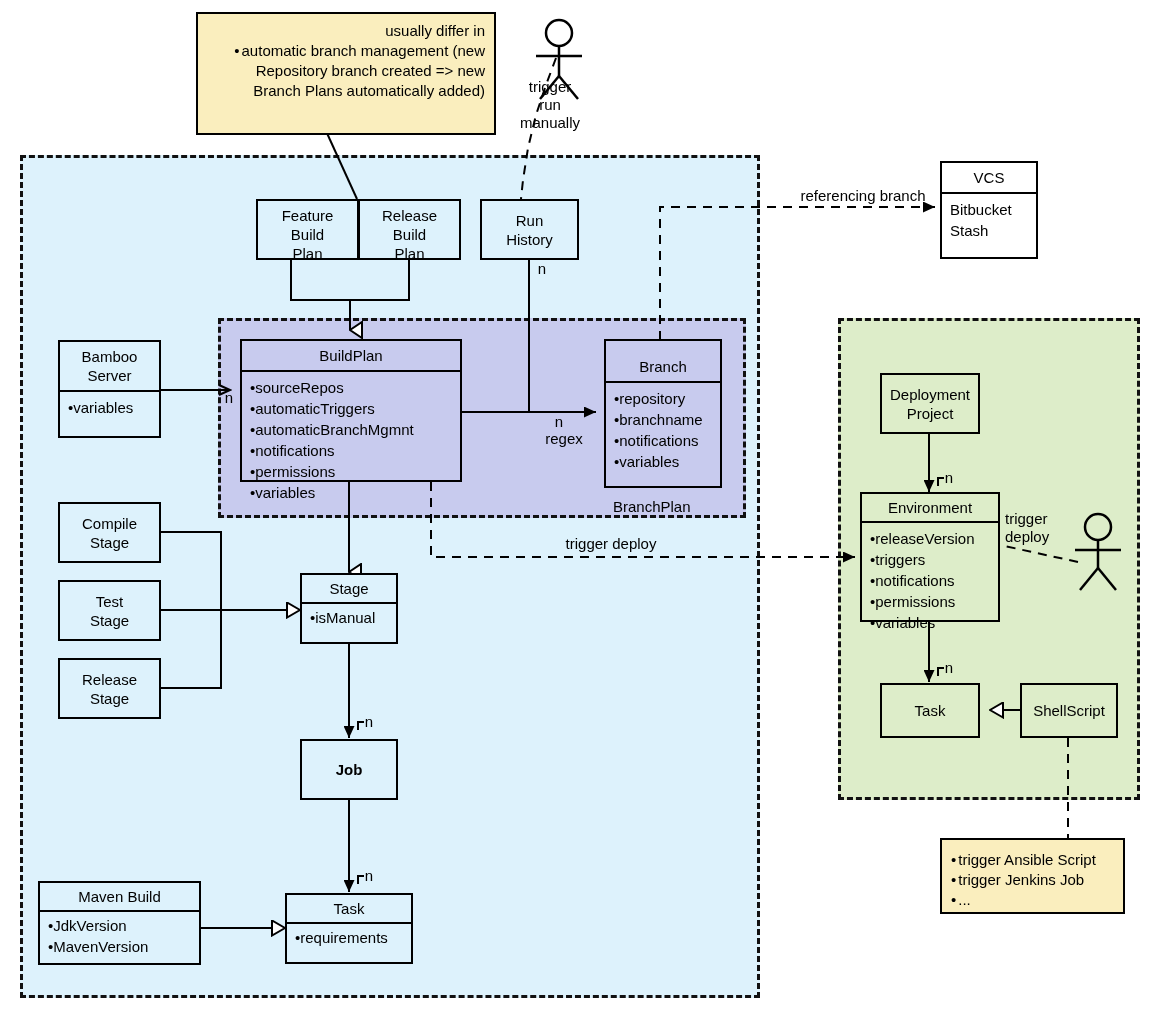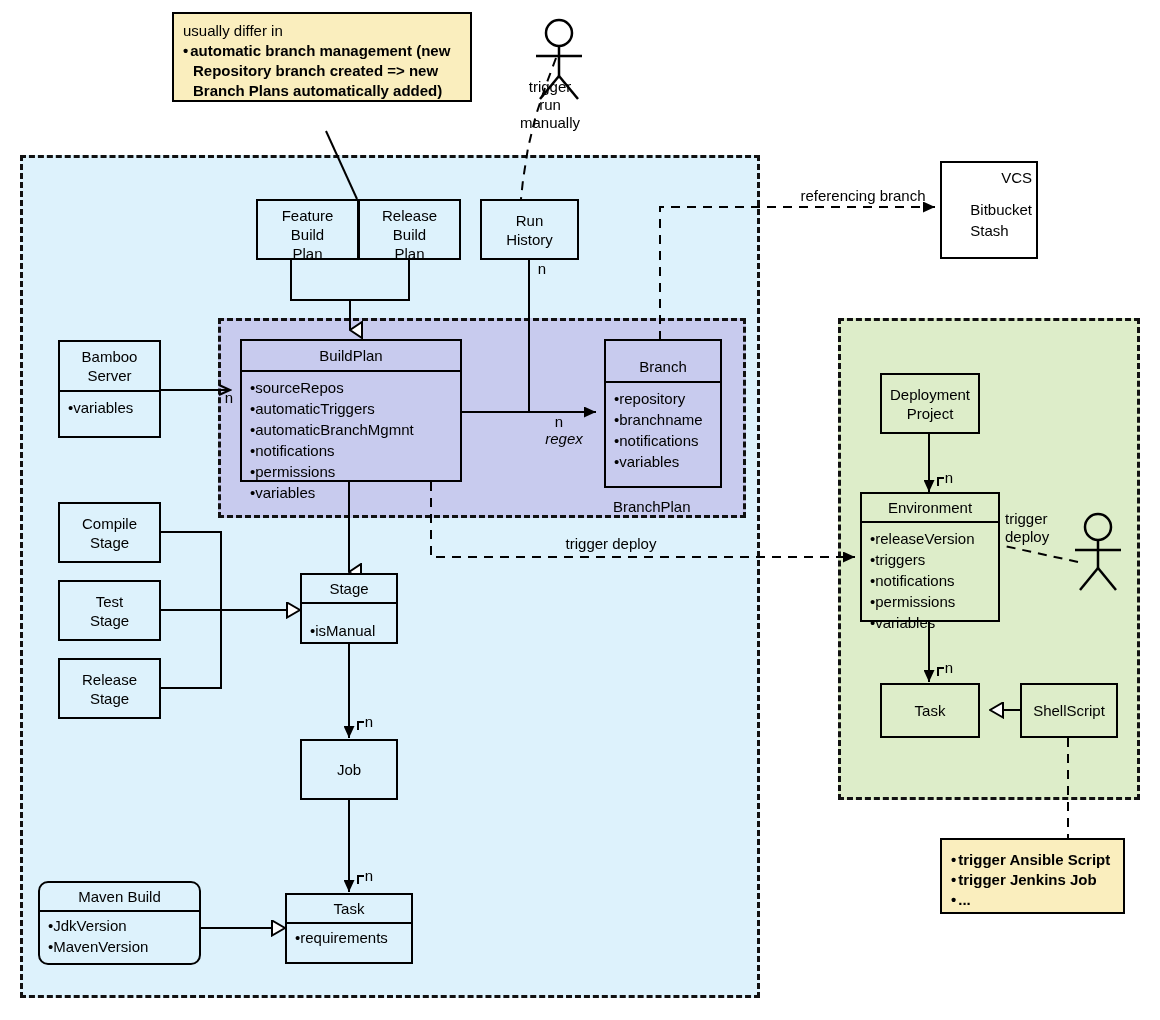--- a/index.html
+++ b/index.html
@@ -38,21 +38,21 @@
   .ubox {
     position: absolute;
     border: 2px solid #000;
     box-sizing: border-box;
     background: #ddf2fc;
     display: flex;
     flex-direction: column;
   }
   .ubox.on-purple { background: #c8cbee; }
   .ubox.on-green  { background: #ddedc9; }
-  .ubox.on-white  { background: #ffffff; align-items: flex-end; }
+  .ubox.on-white  { background: #ffffff; }
 
   .ubox .title {
     text-align: center;
     font-size: 15px;
     line-height: 19px;
     color: #000;
     padding: 5px 4px 5px 4px;
     white-space: pre-line;
   }
   .ubox .sep {
@@ -75,21 +75,21 @@
     border: 2px solid #000;
     background: #faeebe;
     box-sizing: border-box;
     font-size: 15px;
     line-height: 20px;
     color: #000;
     padding: 7px 9px;
   }
   .note .lead { }
   .note ul { margin: 0; padding: 0; list-style: none; }
-  .note ul li { padding-left: 10px; text-indent: -10px; font-weight: bold; }
+  .note ul li { padding-left: 10px; text-indent: -10px; }
   .note ul li::before { content: "\2022"; margin-right: 2px; }
 
   
   .lbl {
     position: absolute;
     font-size: 15px;
     line-height: 18px;
     color: #000;
     white-space: pre-line;
     text-align: center;
@@ -185,21 +185,21 @@
 
     <g stroke="#000" stroke-width="2.5" fill="none">
       <circle cx="1098" cy="527" r="13" fill="#ddedc9"></circle>
       <line x1="1098" y1="540" x2="1098" y2="568"></line>
       <line x1="1075" y1="550" x2="1121" y2="550"></line>
       <line x1="1098" y1="568" x2="1080" y2="590"></line>
       <line x1="1098" y1="568" x2="1116" y2="590"></line>
     </g>
   </svg>
 
-  <div class="note" style="left:172px; top:12px; width:300px; height:90px;">
+  <div class="note" style="left:196px; top:12px; width:300px; height:123px;text-align:right;">
     <div class="lead">usually differ in</div>
     <ul>
       <li>automatic branch management (new Repository branch created =&gt; new Branch Plans automatically added)</li>
     </ul>
   </div>
 
   <div class="note" style="left:940px; top:838px; width:185px; height:76px; padding-top:10px;">
     <ul>
       <li>trigger Ansible Script</li>
       <li>trigger Jenkins Job</li>
@@ -277,30 +277,30 @@
   </div>
 
   <div class="ubox centered" style="left:58px; top:658px; width:103px; height:61px;">
     <div class="title">Release
 Stage</div>
   </div>
 
   <div class="ubox" style="left:300px; top:573px; width:98px; height:71px;">
     <div class="title" style="padding:4px;">Stage</div>
     <div class="sep"></div>
-    <div class="attrs" style="padding-top:3px;margin-top:13px;">
+    <div class="attrs" style="padding-top:3px;">
       <div>•<span>isManual</span></div>
     </div>
   </div>
 
-  <div class="ubox centered" style="left:300px; top:739px; width:98px; height:61px;">
+  <div class="ubox centered" style="left:300px; top:739px; width:98px; height:61px;font-weight:bold;">
     <div class="title">Job</div>
   </div>
 
-  <div class="ubox" style="left:38px; top:881px; width:163px; height:84px;border-radius:10px;">
+  <div class="ubox" style="left:38px; top:881px; width:163px; height:84px;">
     <div class="title" style="padding:4px;">Maven Build</div>
     <div class="sep"></div>
     <div class="attrs" style="padding-top:3px;">
       <div>•<span>JdkVersion</span></div>
       <div>•<span>MavenVersion</span></div>
     </div>
   </div>
 
   <div class="ubox" style="left:285px; top:893px; width:128px; height:71px;">
     <div class="title" style="padding:4px;">Task</div>
@@ -345,21 +345,21 @@
 
   <div class="lbl" style="left:1005px; top:510px; width:62px; text-align:left;">trigger
 deploy</div>
 
   <div class="lbl lbl-mult" style="left:222px; top:389px; width:14px;">n</div>
 
   <div class="lbl lbl-mult" style="left:535px; top:260px; width:14px;">n</div>
 
   <div class="lbl lbl-mult" style="left:552px; top:413px; width:14px;">n</div>
 
-  <div class="lbl lbl-mult" style="left:540px; top:430px; width:48px;font-style:italic;">regex</div>
+  <div class="lbl lbl-mult" style="left:540px; top:430px; width:48px;">regex</div>
 
   <div class="lbl lbl-mult" style="left:362px; top:713px; width:14px;">n</div>
 
   <div class="lbl lbl-mult" style="left:362px; top:867px; width:14px;">n</div>
 
   <div class="lbl lbl-mult" style="left:942px; top:469px; width:14px;">n</div>
 
   <div class="lbl lbl-mult" style="left:942px; top:659px; width:14px;">n</div>
 
 </div>

